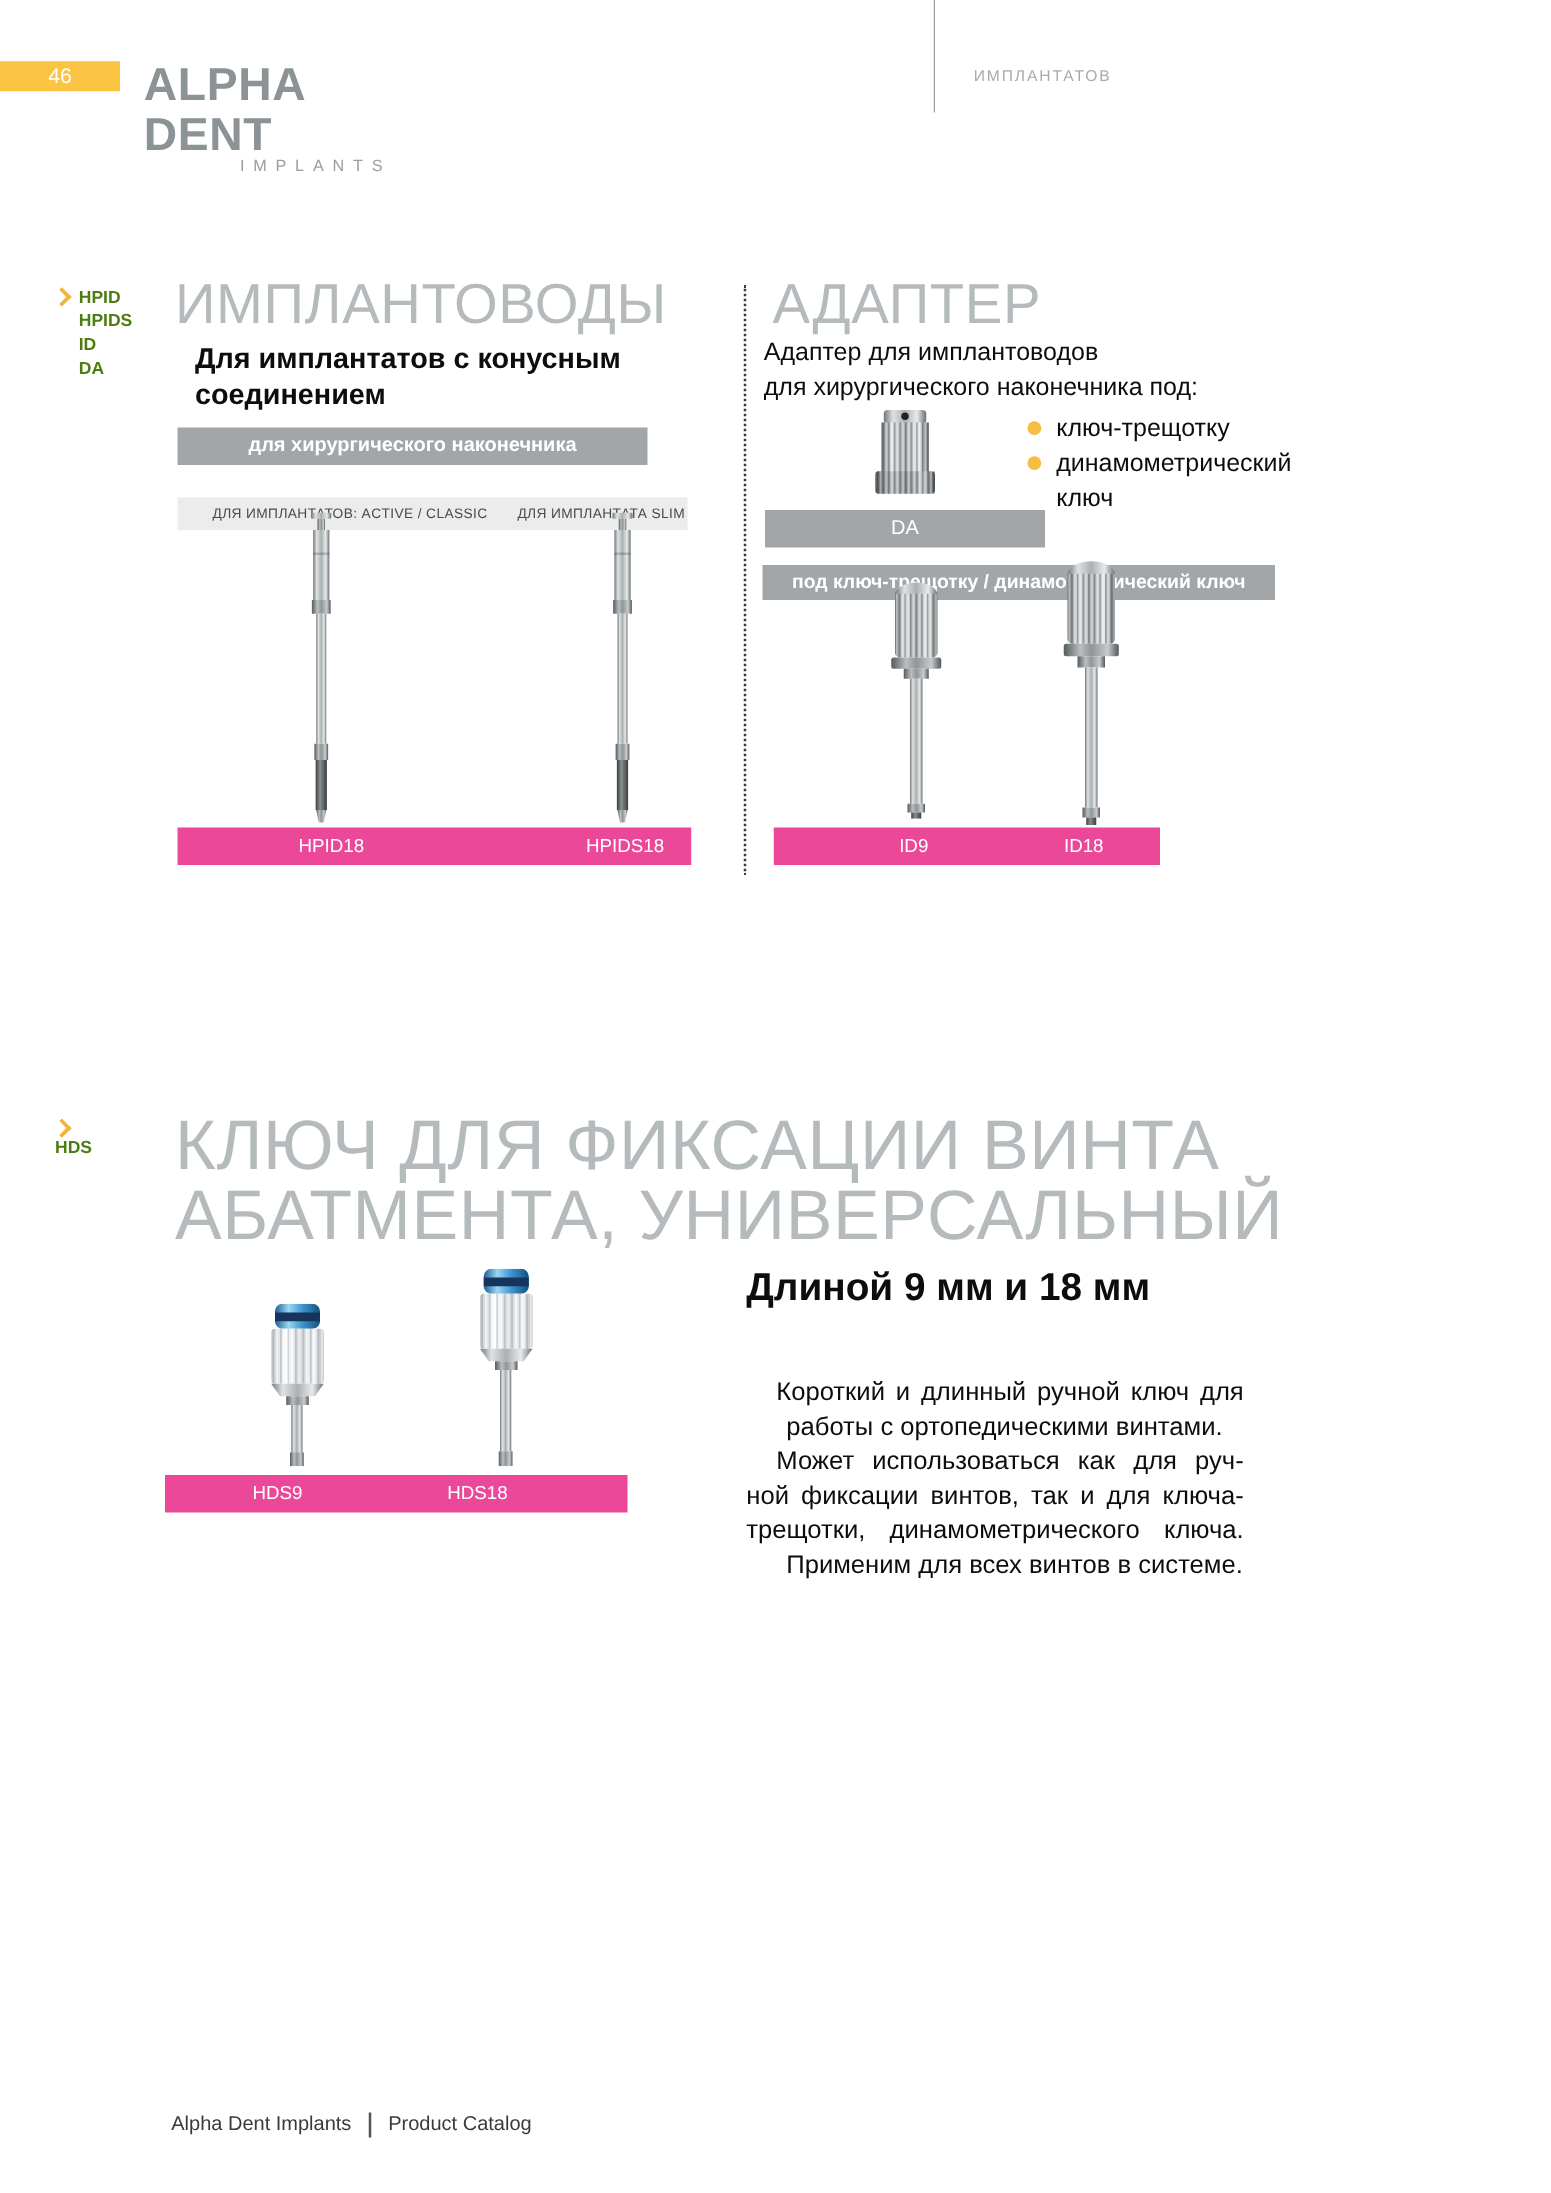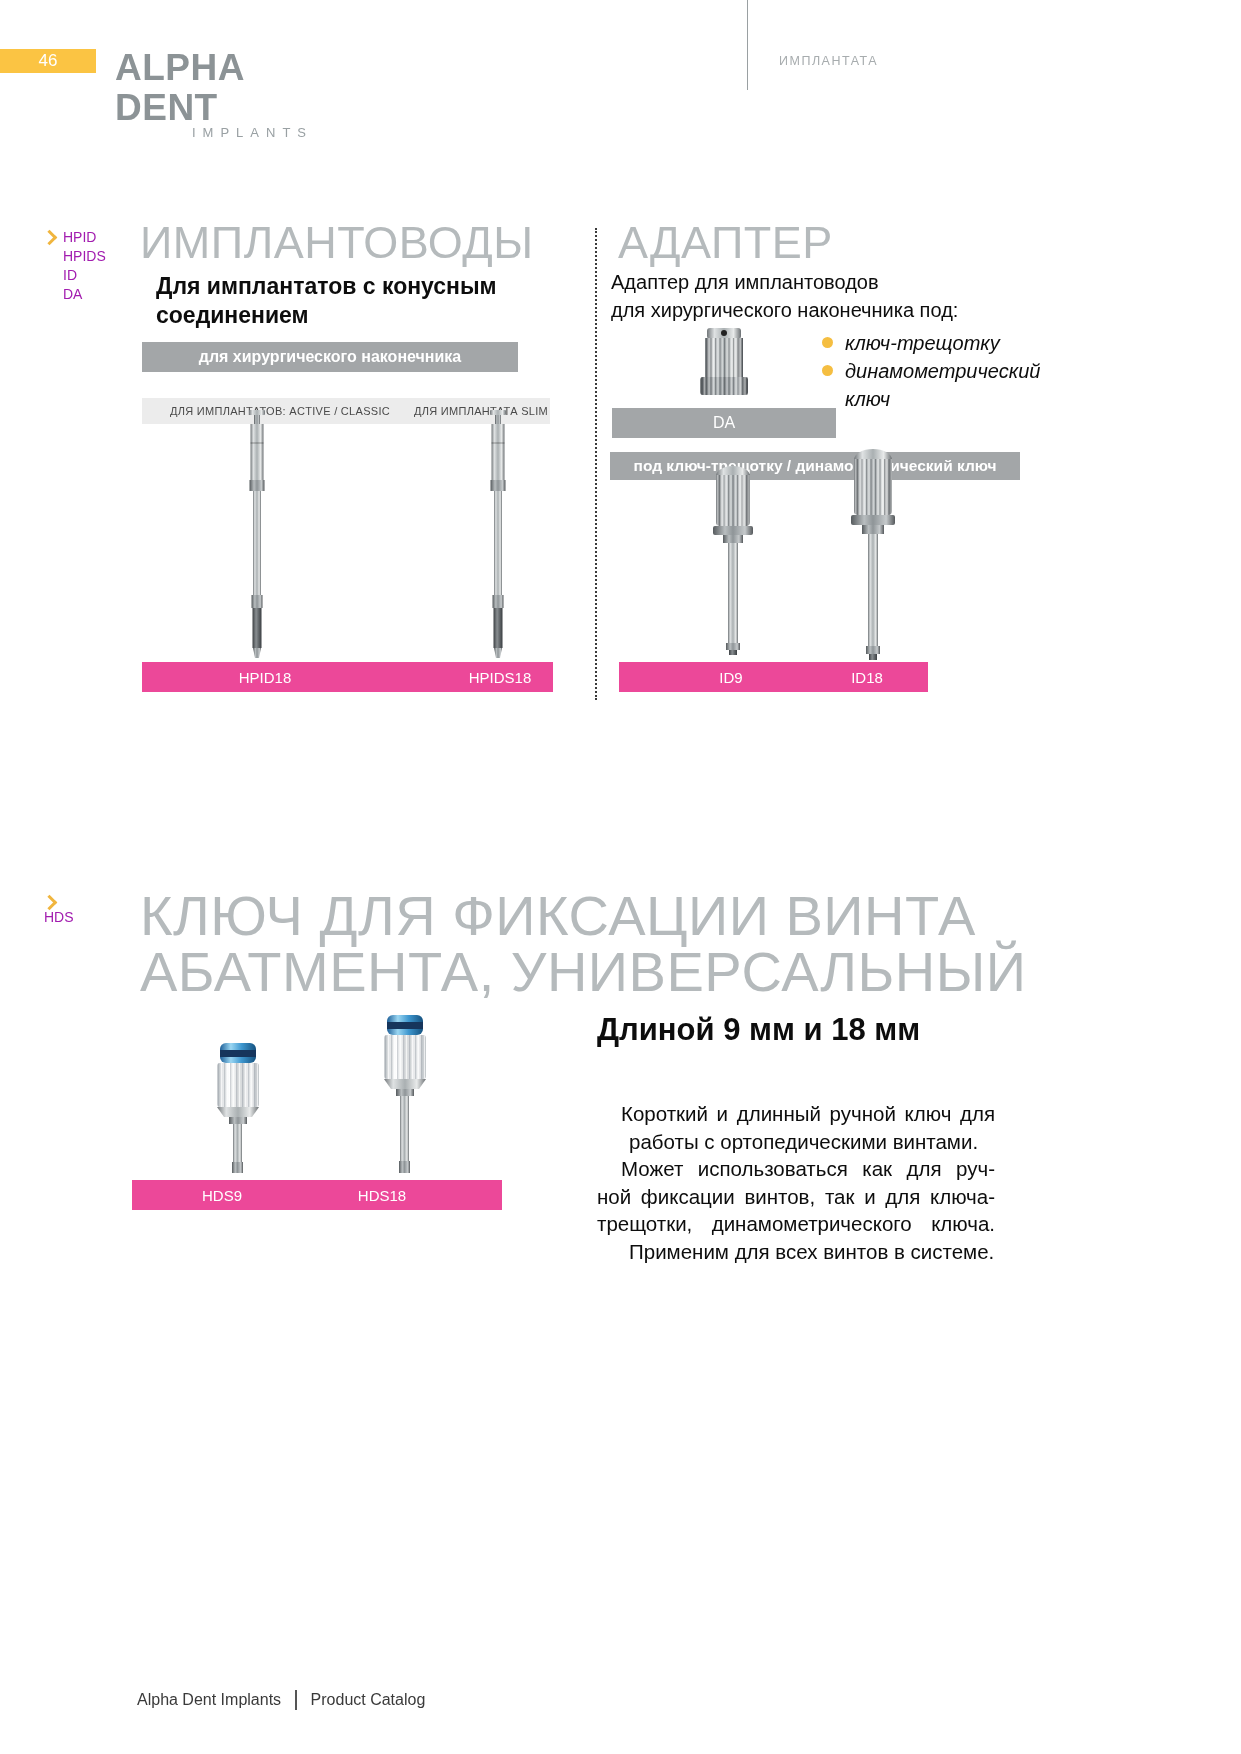--- a/index.html
+++ b/index.html
@@ -14,41 +14,41 @@
   .brand-name{font-size:37px;font-weight:bold;color:#8C9396;letter-spacing:.5px;line-height:40px;}
   .brand-sub{font-size:13px;letter-spacing:7px;color:#99A0A3;text-align:right;padding-right:18px;margin-top:-3px;}
   .header-divider{left:747px;top:0;height:90px;width:0;border-left:1.5px solid #9AA0A2;}
   .header-category{left:779px;top:54px;font-size:12.5px;color:#A7ACAE;letter-spacing:1.5px;}
 
   
   .h-light{color:#B5BABC;font-weight:100;font-size:45px;letter-spacing:.5px;line-height:50px;white-space:nowrap;}
   .graybar{background:#A3A6A8;color:#fff;display:flex;align-items:center;justify-content:center;}
   .labelbar{background:#ec4899;color:#fff;font-size:15px;}
   .labelbar span{position:absolute;top:50%;transform:translate(-50%,-50%);white-space:nowrap;}
-  .side-tags{color:#a21caf;font-weight:400;font-size:14px;line-height:19px;display:flex;}
+  .side-tags{color:#4d7c0f;font-weight:700;font-size:14px;line-height:19px;display:flex;}
   .chev{width:8px;height:8px;border-top:3px solid #F0B53E;border-right:3px solid #F0B53E;
         transform:rotate(45deg);margin:4px 8px 0 0;flex:0 0 auto;}
   .dotted-divider{left:595px;top:228px;height:472px;width:0;border-left:2px dotted #3A3A3A;}
 
   
   .drivers-title{left:140px;top:218px;}
   .drivers-subtitle{left:156px;top:272px;font-size:23px;font-weight:bold;line-height:29px;color:#0d0d0d;}
   .bar-handpiece{left:142px;top:342px;width:376px;height:30px;font-size:16px;font-weight:bold;}
   .strip{left:142px;top:398px;width:408px;height:26px;background:#ECECEC;}
   .strip span{position:absolute;top:50%;transform:translate(-50%,-50%);font-size:11px;color:#4A4A4A;
               letter-spacing:.3px;white-space:nowrap;}
   .strip .s-left{left:138px;}
   .strip .s-right{left:339px;}
   .bar-drivers-labels{left:142px;top:662px;width:411px;height:30px;}
 
   
   .adapter-title{left:618px;top:218px;}
   .adapter-desc{left:611px;top:268px;font-size:20px;line-height:28px;color:#0d0d0d;}
   .adapter-bullets{left:845px;top:329px;width:200px;font-size:20px;line-height:28px;color:#0d0d0d;
-                   list-style:none;margin:0;padding:0;font-style:italic;}
+                   list-style:none;margin:0;padding:0;}
   .adapter-bullets li{position:relative;}
   .adapter-bullets li .dot{position:absolute;left:-23px;top:8px;width:11px;height:11px;border-radius:50%;
                    background:#F5BE41;}
   .bar-da{left:612px;top:408px;width:224px;height:30px;font-size:16px;}
   .bar-wrench{left:610px;top:452px;width:410px;height:28px;font-size:15.5px;font-weight:bold;}
   .bar-adapter-labels{left:619px;top:662px;width:309px;height:30px;}
 
   
   .hds-tag{left:44px;top:893px;flex-direction:column;}
   .hds-title{left:140px;top:888px;font-size:56px;line-height:56px;}
@@ -118,21 +118,21 @@
   </svg>
 
   <div class="abs pagenum">
     <span>46</span>
   </div>
   <div class="abs brand">
     <div class="brand-name">ALPHA DENT</div>
     <div class="brand-sub">IMPLANTS</div>
   </div>
   <div class="abs header-divider"></div>
-  <div class="abs header-category">ИМПЛАНТАТА</div>
+  <div class="abs header-category">ИМПЛАНТАТОВ</div>
 
   <div class="abs side-tags" style="left:44px;top:228px;">
     <span class="chev"></span>
     <div>
       <div>HPID</div>
       <div>HPIDS</div>
       <div>ID</div>
       <div>DA</div>
     </div>
   </div>

